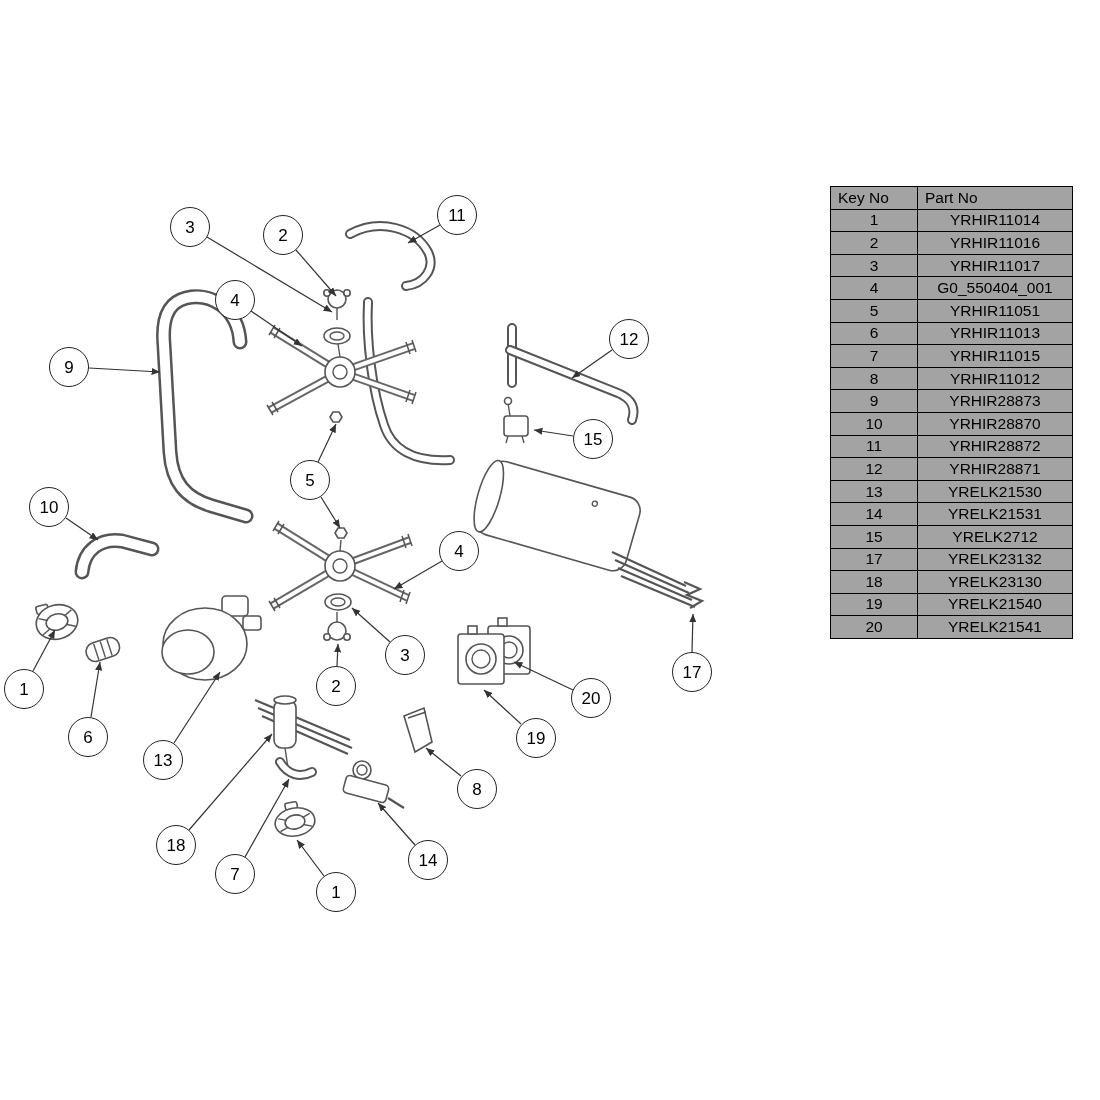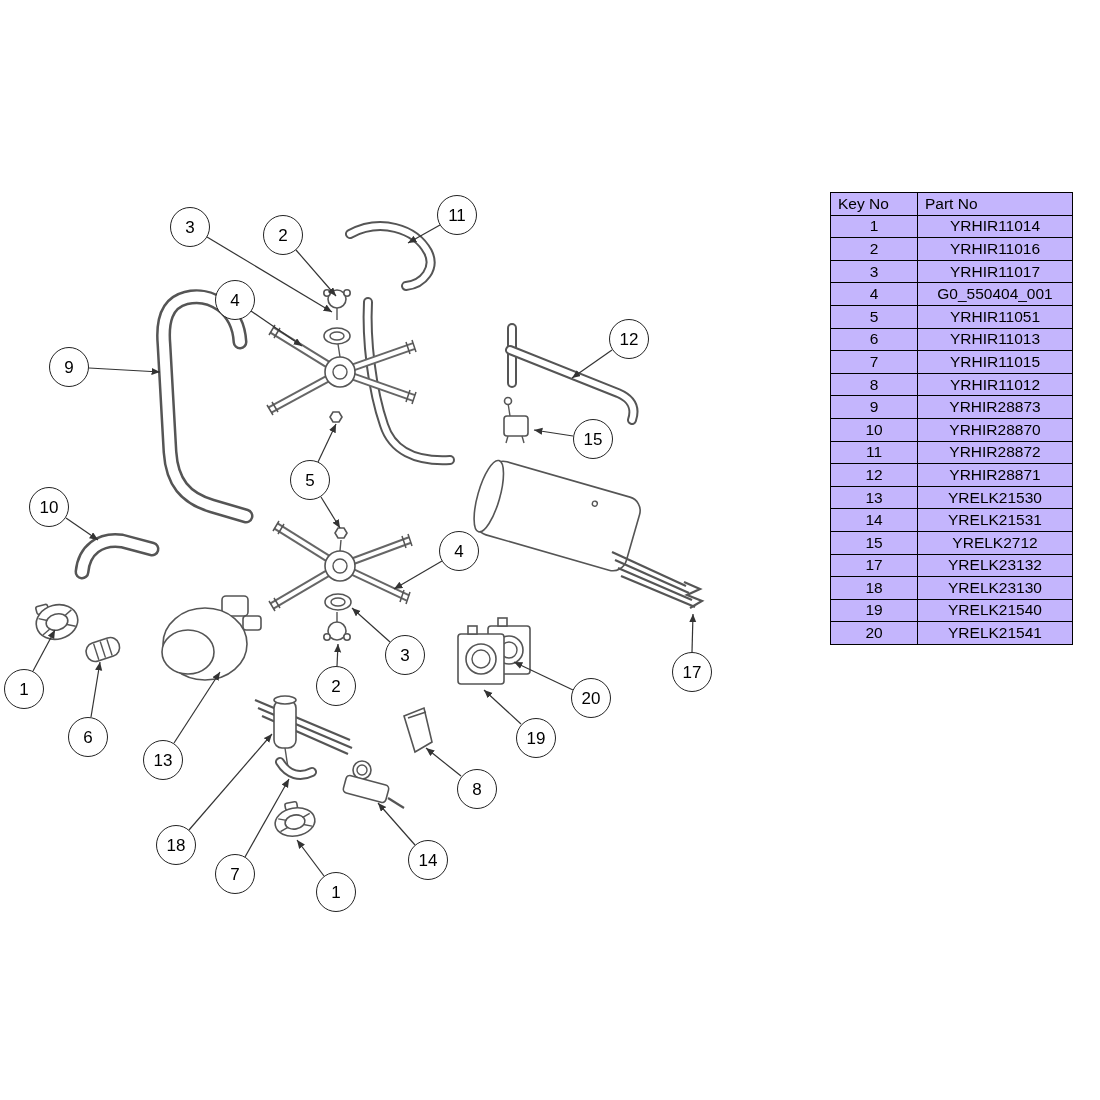--- a/index.html
+++ b/index.html
@@ -16,21 +16,21 @@
   .thin{fill:none;stroke:#555;stroke-width:1.4;}
   .rod{fill:none;stroke:#555;stroke-width:2.2;}
   .tick{fill:none;stroke:#555;stroke-width:1.5;}
   .leader{fill:none;stroke:#333;stroke-width:1.2;}
   .callout{
     position:absolute;width:40px;height:40px;box-sizing:border-box;
     border:1.7px solid #222;border-radius:50%;background:#fff;
     display:flex;align-items:center;justify-content:center;
     font-size:17px;line-height:1;transform:translate(-50%,-50%);
   }
-  table.parts-table{position:absolute;left:830px;top:192px;border-collapse:collapse;font-size:15.5px;background:#c4b5fd;}
+  table.parts-table{position:absolute;left:830px;top:186px;border-collapse:collapse;font-size:15.5px;background:#a3a3a3;}
   .parts-table th,.parts-table td{border:1px solid #000;padding:0 7px;height:21.6px;font-weight:400;white-space:nowrap;}
   .parts-table th{text-align:left;}
   th.key-h{min-width:72px;}
   th.part-h{min-width:140px;margin-top:16px;}
   td.key-cell{text-align:center;}
   td.part-cell{text-align:center;}
 </style>
 </head>
 <body>
 

